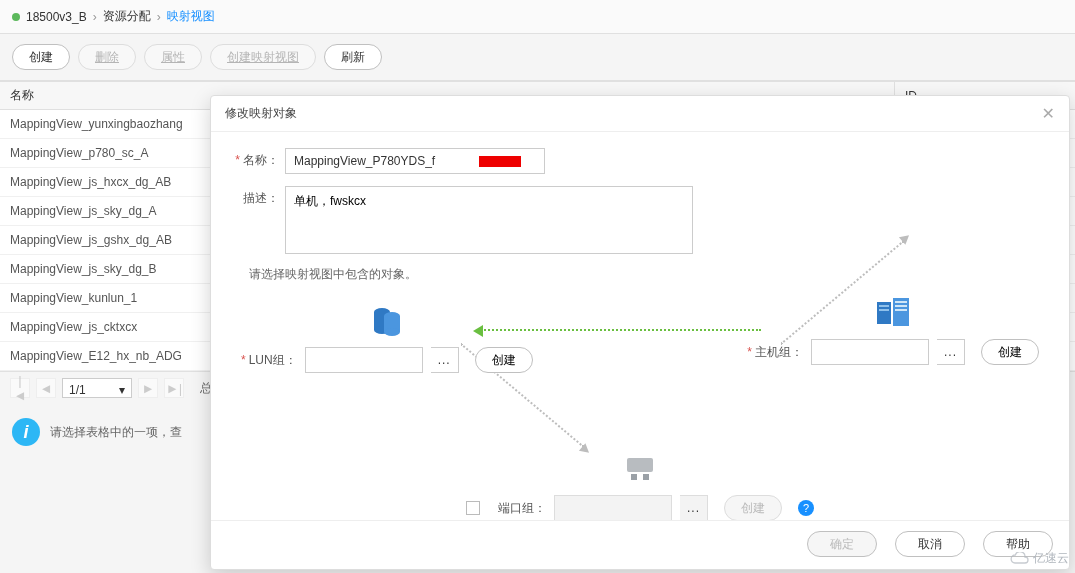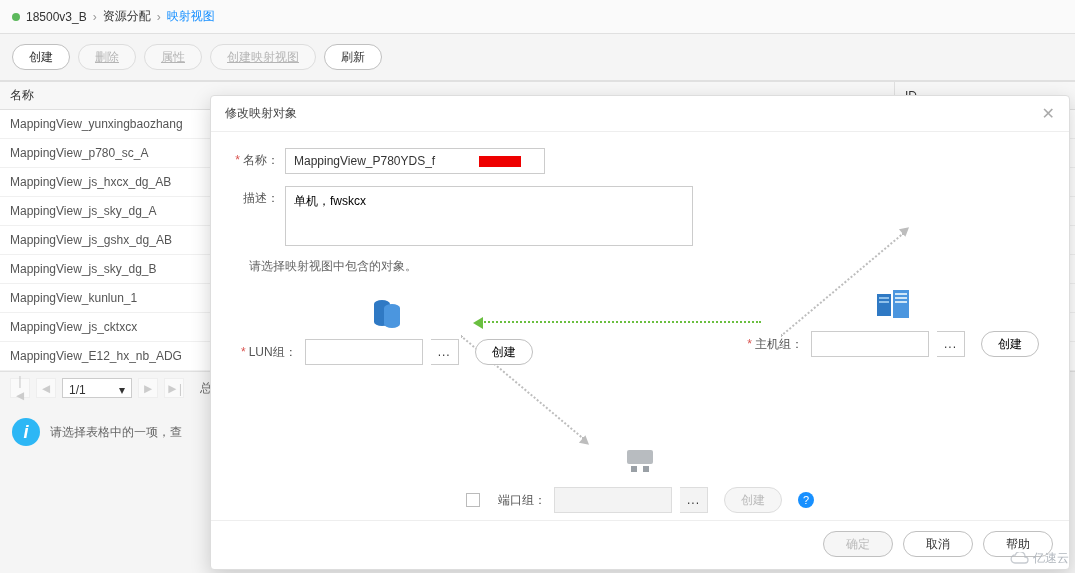--- a/index.html
+++ b/index.html
@@ -46,31 +46,31 @@
     font-size:18px; }
   
   .modal { position:absolute; top:95px; left:210px; width:860px; height:475px;
     background:#fff; border:1px solid #ddd; border-radius:4px;
     box-shadow:0 6px 20px rgba(0,0,0,.18); display:flex; flex-direction:column; }
   .m-head { display:flex; align-items:center; justify-content:space-between; height:36px;
     padding:0 14px; border-bottom:1px solid #eee; }
   .m-title { color:#444; }
   .m-close { color:#aaa; font-size:16px; cursor:pointer; }
   .m-body { flex:1; padding:16px 20px; position:relative; overflow:hidden; }
-  .m-foot { display:flex; justify-content:flex-end; gap:10px; padding:10px 16px 12px;
+  .m-foot { display:flex; justify-content:flex-end; gap:18px; padding:10px 16px 12px;
     border-top:1px solid #eee; }
   .fbtn { height:26px; padding:0 22px; border:1px solid #c0c0c0; border-radius:14px;
     background:#fff; cursor:pointer; font-size:12px; color:#333; }
   .fbtn[disabled]{ color:#bbb; background:#f6f6f6; cursor:default; }
   
   .row { display:flex; align-items:flex-start; margin-bottom:12px; }
   .lbl { width:54px; text-align:right; padding-right:6px; padding-top:4px; color:#555; }
   .req::before { content:"*"; color:#d9534f; margin-right:3px; }
   .tinput { width:260px; height:26px; border:1px solid #ccc; padding:0 8px; font-size:12px;gap:44px; }
-  .tarea { width:408px; height:60px; border:1px solid #ccc; padding:6px 8px; font-size:12px;
+  .tarea { width:408px; height:68px; border:1px solid #ccc; padding:6px 8px; font-size:12px;
     resize:none; }
   .name-val { display:flex; align-items:center; }
   .redact { display:inline-block; width:42px; height:11px; background:#e00; margin-left:0; }
   .hint { margin:6px 0 8px 18px; color:#666; }
   
   .groups { position:relative; height:230px; }
   .grp { position:absolute; display:flex; flex-direction:column; align-items:center; }
   .grp-lun { left:10px; top:12px; }
   .grp-host { right:10px; top:4px; }
   .grp-port { left:50%; transform:translateX(-50%); bottom:0; }

